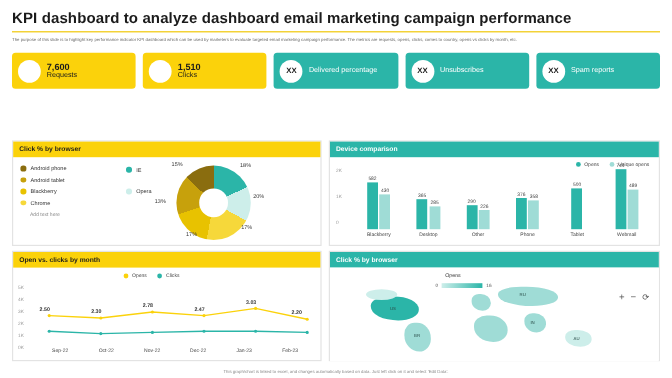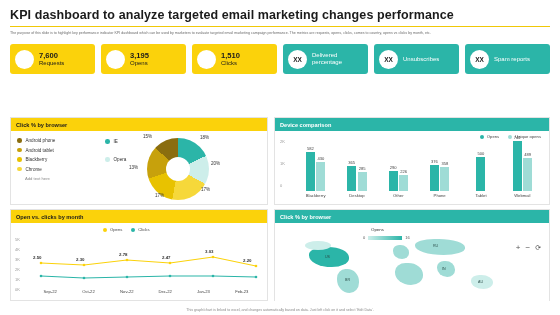--- a/index.html
+++ b/index.html
@@ -108,36 +108,29 @@
   .footer {
     position:absolute; left:0; right:0; bottom:3px; text-align:center;
     font-size:3.6px; color:#8a8a8a;
   }
 </style>
 </head>
 <body>
 
 <div class="page">
 
-  <div class="title">KPI dashboard to analyze targeted email marketing changes performance</div>
+  <div class="title">KPI dashboard to analyze dashboard email marketing campaign performance</div>
   <div class="subtitle">The purpose of this slide is to highlight key performance indicator KPI dashboard which can be used by marketers to evaluate targeted email marketing campaign performance. The metrics are requests, opens, clicks, comes to country, opens vs clicks by month, etc.</div>
 
   <div class="kpis">
     <div class="kpi y">
       <div class="circ"></div>
       <div>
         <div class="val">7,600</div>
         <div class="lbl">Requests</div>
-      </div>
-    </div>
-    <div class="kpi y">
-      <div class="circ"></div>
-      <div>
-        <div class="val">3,195</div>
-        <div class="lbl">Opens</div>
       </div>
     </div>
     <div class="kpi y">
       <div class="circ"></div>
       <div>
         <div class="val">1,510</div>
         <div class="lbl">Clicks</div>
       </div>
     </div>
     <div class="kpi t">

